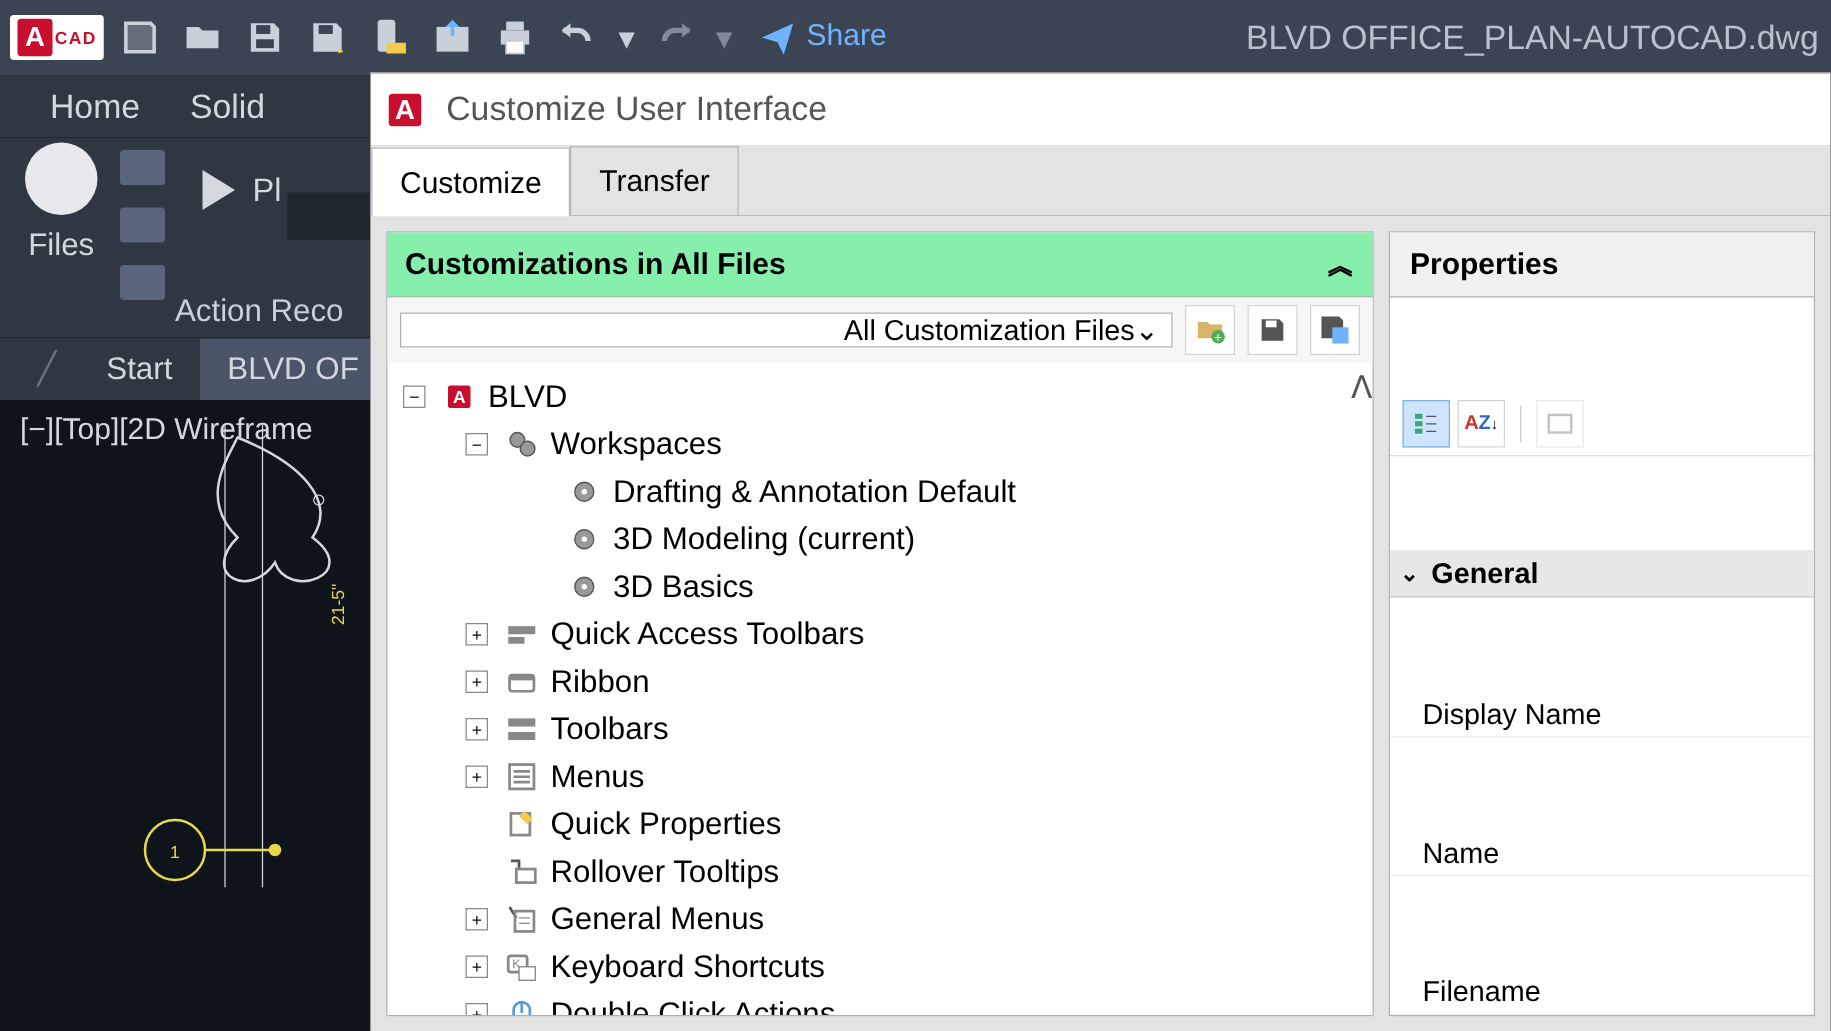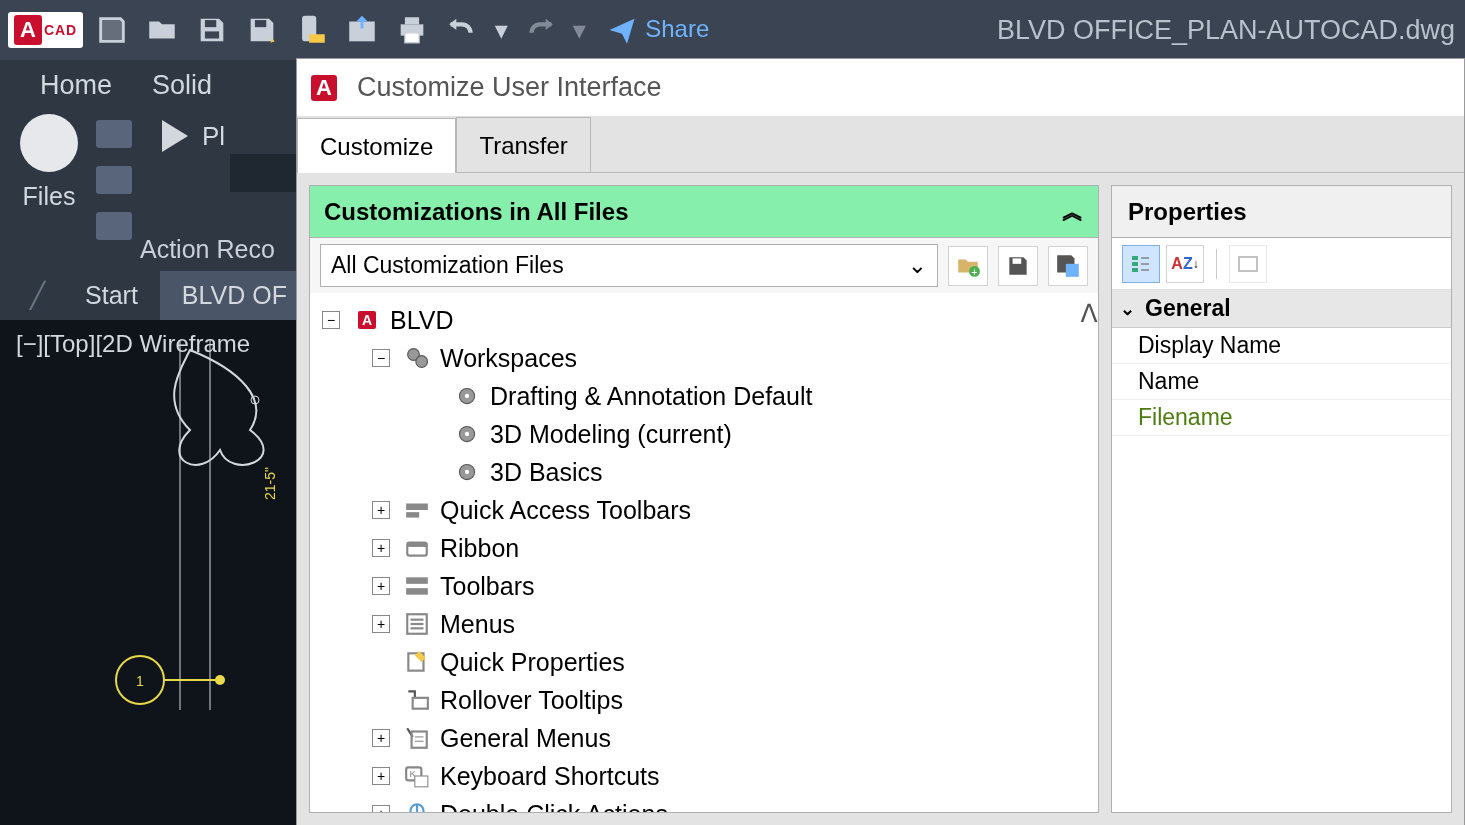--- a/index.html
+++ b/index.html
@@ -23,21 +23,21 @@
 .title-text { position: absolute; right: 10px; color: #b8c1cc; font-size: 27px; font-weight: 300; }
 
 
 .ribbon-tabs { background: #2f3743; height: 50px; display: flex; align-items: center; gap: 40px; padding-left: 40px; color: #d3d8de; font-size: 27px; font-weight: 300; }
 .record-panel { background: #2f3743; height: 160px; display: flex; align-items: flex-start; padding: 4px 20px 0 20px; color: #d3d8de; position: relative; }
 .record-col { display: flex; flex-direction: column; align-items: center; margin-right: 14px; }
 .record-circle { width: 58px; height: 58px; background: #e6e8eb; border-radius: 50%; margin-bottom: 10px; }
 .record-label { font-size: 25px; font-weight: 300; }
 .mini-icons { display: flex; flex-direction: column; gap: 18px; margin-top: 6px; margin-left: 4px; }
 .mini-icons span { width: 36px; height: 28px; background: #59657a; border-radius: 3px; }
-.play { margin-left: 30px; margin-top: 6px; display: flex; align-items: center; gap: 14px; font-size: 26px; }
+.play { margin-left: 30px; margin-top: 22px; display: flex; align-items: center; gap: 14px; font-size: 26px; }
 .play-tri { width: 0; height: 0; border-left: 26px solid #d3d8de; border-top: 16px solid transparent; border-bottom: 16px solid transparent; }
 .play-box { margin-left: 30px; margin-top: 40px; width: 90px; height: 38px; background: #1f2730; position: absolute; left: 200px; }
 .action-rec { position: absolute; bottom: 6px; left: 140px; font-size: 25px; color: #c9d0da; }
 
 
 .filetabs { background: #2f3743; height: 50px; display: flex; align-items: center; font-size: 25px; color: #d3d8de; }
 .filetabs .slash { margin: 0 18px 0 30px; color: #6a7483; }
 .ft { padding: 10px 22px; }
 .ft.active { background: #4a5568; }
 
@@ -55,39 +55,39 @@
 .popup-badge .al { background: #c8102e; color:#fff; font-weight: bold; font-size: 22px; padding: 0 5px; border-radius: 3px; display: inline-block; }
 .popup-tabs { height: 56px; background: #e3e3e3; display: flex; align-items: flex-end; border-bottom: 1px solid #b8b8b8; }
 .ptab { padding: 14px 22px 12px; font-size: 24px; border: 1px solid #b8b8b8; border-bottom: none; background: #e3e3e3; cursor: pointer; }
 .ptab.active { background: #fff; position: relative; top: 1px; }
 
 .popup-body { height: 652px; display: flex; background: #e3e3e3; padding: 12px; gap: 12px; }
 
 .left-pane { width: 790px; background: #fff; border: 1px solid #b0b0b0; display: flex; flex-direction: column; }
 .lp-header { height: 52px; display: flex; align-items: center; justify-content: space-between; padding: 0 14px; border-bottom: 1px solid #b0b0b0; background: #86efac; font-size: 24px; font-weight: bold; }
 .lp-toolbar { display: flex; align-items: center; gap: 10px; padding: 6px 10px; background: #f6f6f6; }
-.lp-toolbar select, .lp-toolbar .combo { flex: 1; height: 43px; font-size: 23px; padding: 4px 10px; border: 1px solid #b0b0b0; background: #fff; cursor: pointer; display: flex; align-items: center; justify-content: space-between; }
+.lp-toolbar select, .lp-toolbar .combo { flex: 1; height: 28px; font-size: 23px; padding: 4px 10px; border: 1px solid #b0b0b0; background: #fff; cursor: pointer; display: flex; align-items: center; justify-content: flex-end; }
 .lp-toolbar .tb-btn { width: 40px; height: 40px; border: 1px solid #d3d3d3; background: #fff; display: flex; align-items: center; justify-content: center; cursor: pointer; }
 .tree { flex: 1; overflow-y: auto; padding: 8px 8px 8px 12px; font-size: 25px; position: relative; }
 .tree-row { display: flex; align-items: center; height: 38px; cursor: pointer; white-space: nowrap; }
 .tree-row .exp { width: 18px; height: 18px; border: 1px solid #888; display: flex; align-items: center; justify-content: center; font-size: 14px; line-height: 1; margin-right: 12px; cursor: pointer; background: #fff; }
 .tree-row .noexp { width: 18px; height: 18px; margin-right: 12px; }
 .tree-row .ticon { width: 30px; height: 30px; margin-right: 8px; display: flex; align-items: center; justify-content: center; }
 .ind1 { padding-left: 50px; }
 .ind2 { padding-left: 100px; }
 .gear { stroke: #555; fill: #999; }
 
-.right-pane { flex: 1; background: #fff; border: 1px solid #b0b0b0; display: flex; flex-direction: column; }
+.right-pane { flex: 1; background: #fff; border: 1px solid #b0b0b0; display: flex; flex-direction: column; justify-content: space-between; }
 .rp-header { height: 52px; display: flex; align-items: center; padding: 0 16px; border-bottom: 1px solid #b0b0b0; background: #f0f0f0; font-size: 24px; font-weight: bold; }
 .rp-toolbar { height: 52px; display: flex; align-items: center; gap: 6px; padding: 0 10px; border-bottom: 1px solid #e0e0e0; }
 .rp-toolbar .rp-btn { width: 38px; height: 38px; border: 1px solid #d3d3d3; display: flex; align-items: center; justify-content: center; font-size: 16px; cursor: pointer; }
 .rp-toolbar .rp-btn.sel { background: #cfe4ff; border-color: #7db1e8; }
 .prop-group { background: #e7e7e7; height: 38px; display: flex; align-items: center; gap: 10px; padding: 0 8px; font-size: 23px; font-weight: bold; border-bottom: 1px solid #ccc; cursor: pointer; }
 .prop-row { height: 36px; display: flex; align-items: center; padding: 0 26px; font-size: 23px; border-bottom: 1px solid #eee; }
-.prop-row.ro { color: #4d7c0f; }
+.prop-row.ro { color: #000000; }
 
 .scroll-thumb { position: absolute; right: 0; top: 0; width: 18px; height: 40px; display: flex; align-items: center; justify-content: center; color: #555; }
 
 </style>
 </head>
 <body>
 
 <div class="titlebar">
   <div class="app-badge">
     <span class="app-letter">A</span>

